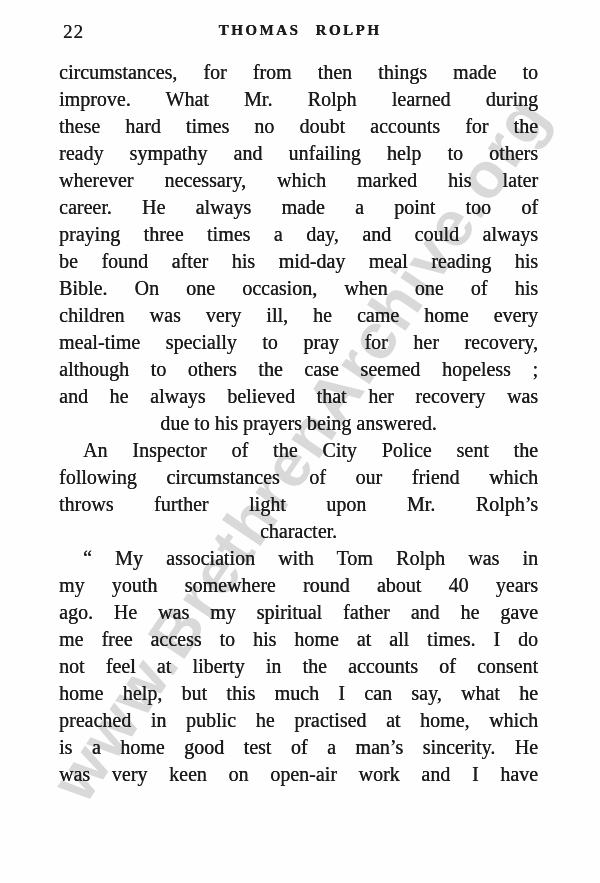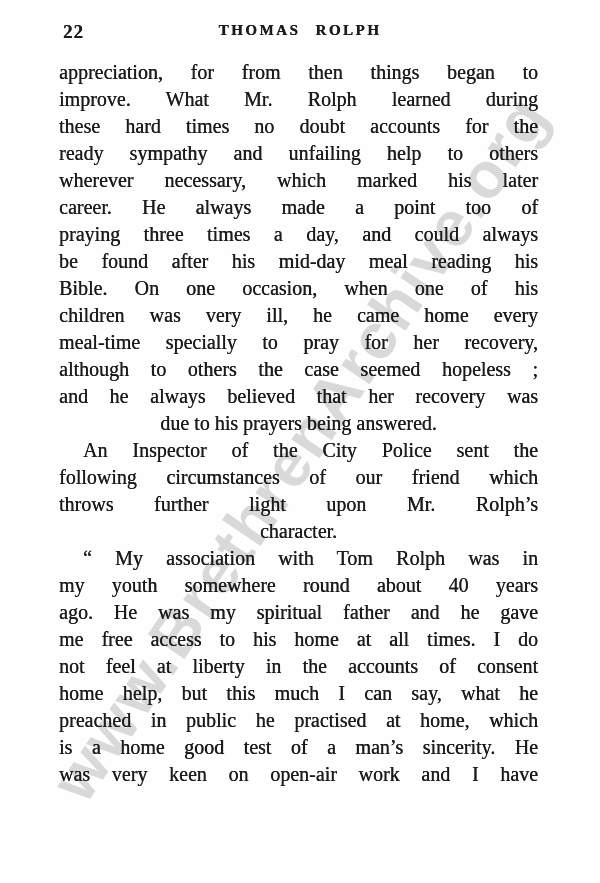--- a/index.html
+++ b/index.html
@@ -35,21 +35,21 @@
   .header {
     position: relative;
     z-index: 1;
     height: 40px;
     text-shadow: 0.3px 0 0 currentColor;
   }
   .pagenum {
     position: absolute;
     left: 63px;
     top: 21px;
-    font-weight: bold;
+    font-weight: normal;
     font-size: 19px;
     letter-spacing: 1px;
   }
   .title {
     position: absolute;
     left: 0;
     right: 0;
     top: 22px;
     text-align: center;
     font-weight: bold;
@@ -81,21 +81,21 @@
 <div class="page">
 
   <div class="watermark">www.BrethrenArchive.org</div>
 
   <header class="header">
     <span class="pagenum">22</span>
     <div class="title">THOMAS ROLPH</div>
   </header>
 
   <main class="textblock">
-    <div class="ln j">appreciation, for from then things began to</div>
+    <div class="ln j">circumstances, for from then things made to</div>
     <div class="ln j">improve.  What Mr. Rolph learned during</div>
     <div class="ln j">these hard times no doubt accounts for the</div>
     <div class="ln j">ready sympathy and unfailing help to others</div>
     <div class="ln j">wherever necessary, which marked his later</div>
     <div class="ln j">career.  He always made a point too of</div>
     <div class="ln j">praying three times a day, and could always</div>
     <div class="ln j">be found after his mid-day meal reading his</div>
     <div class="ln j">Bible.  On one occasion, when one of his</div>
     <div class="ln j">children was very ill, he came home every</div>
     <div class="ln j">meal-time specially to pray for her recovery,</div>

